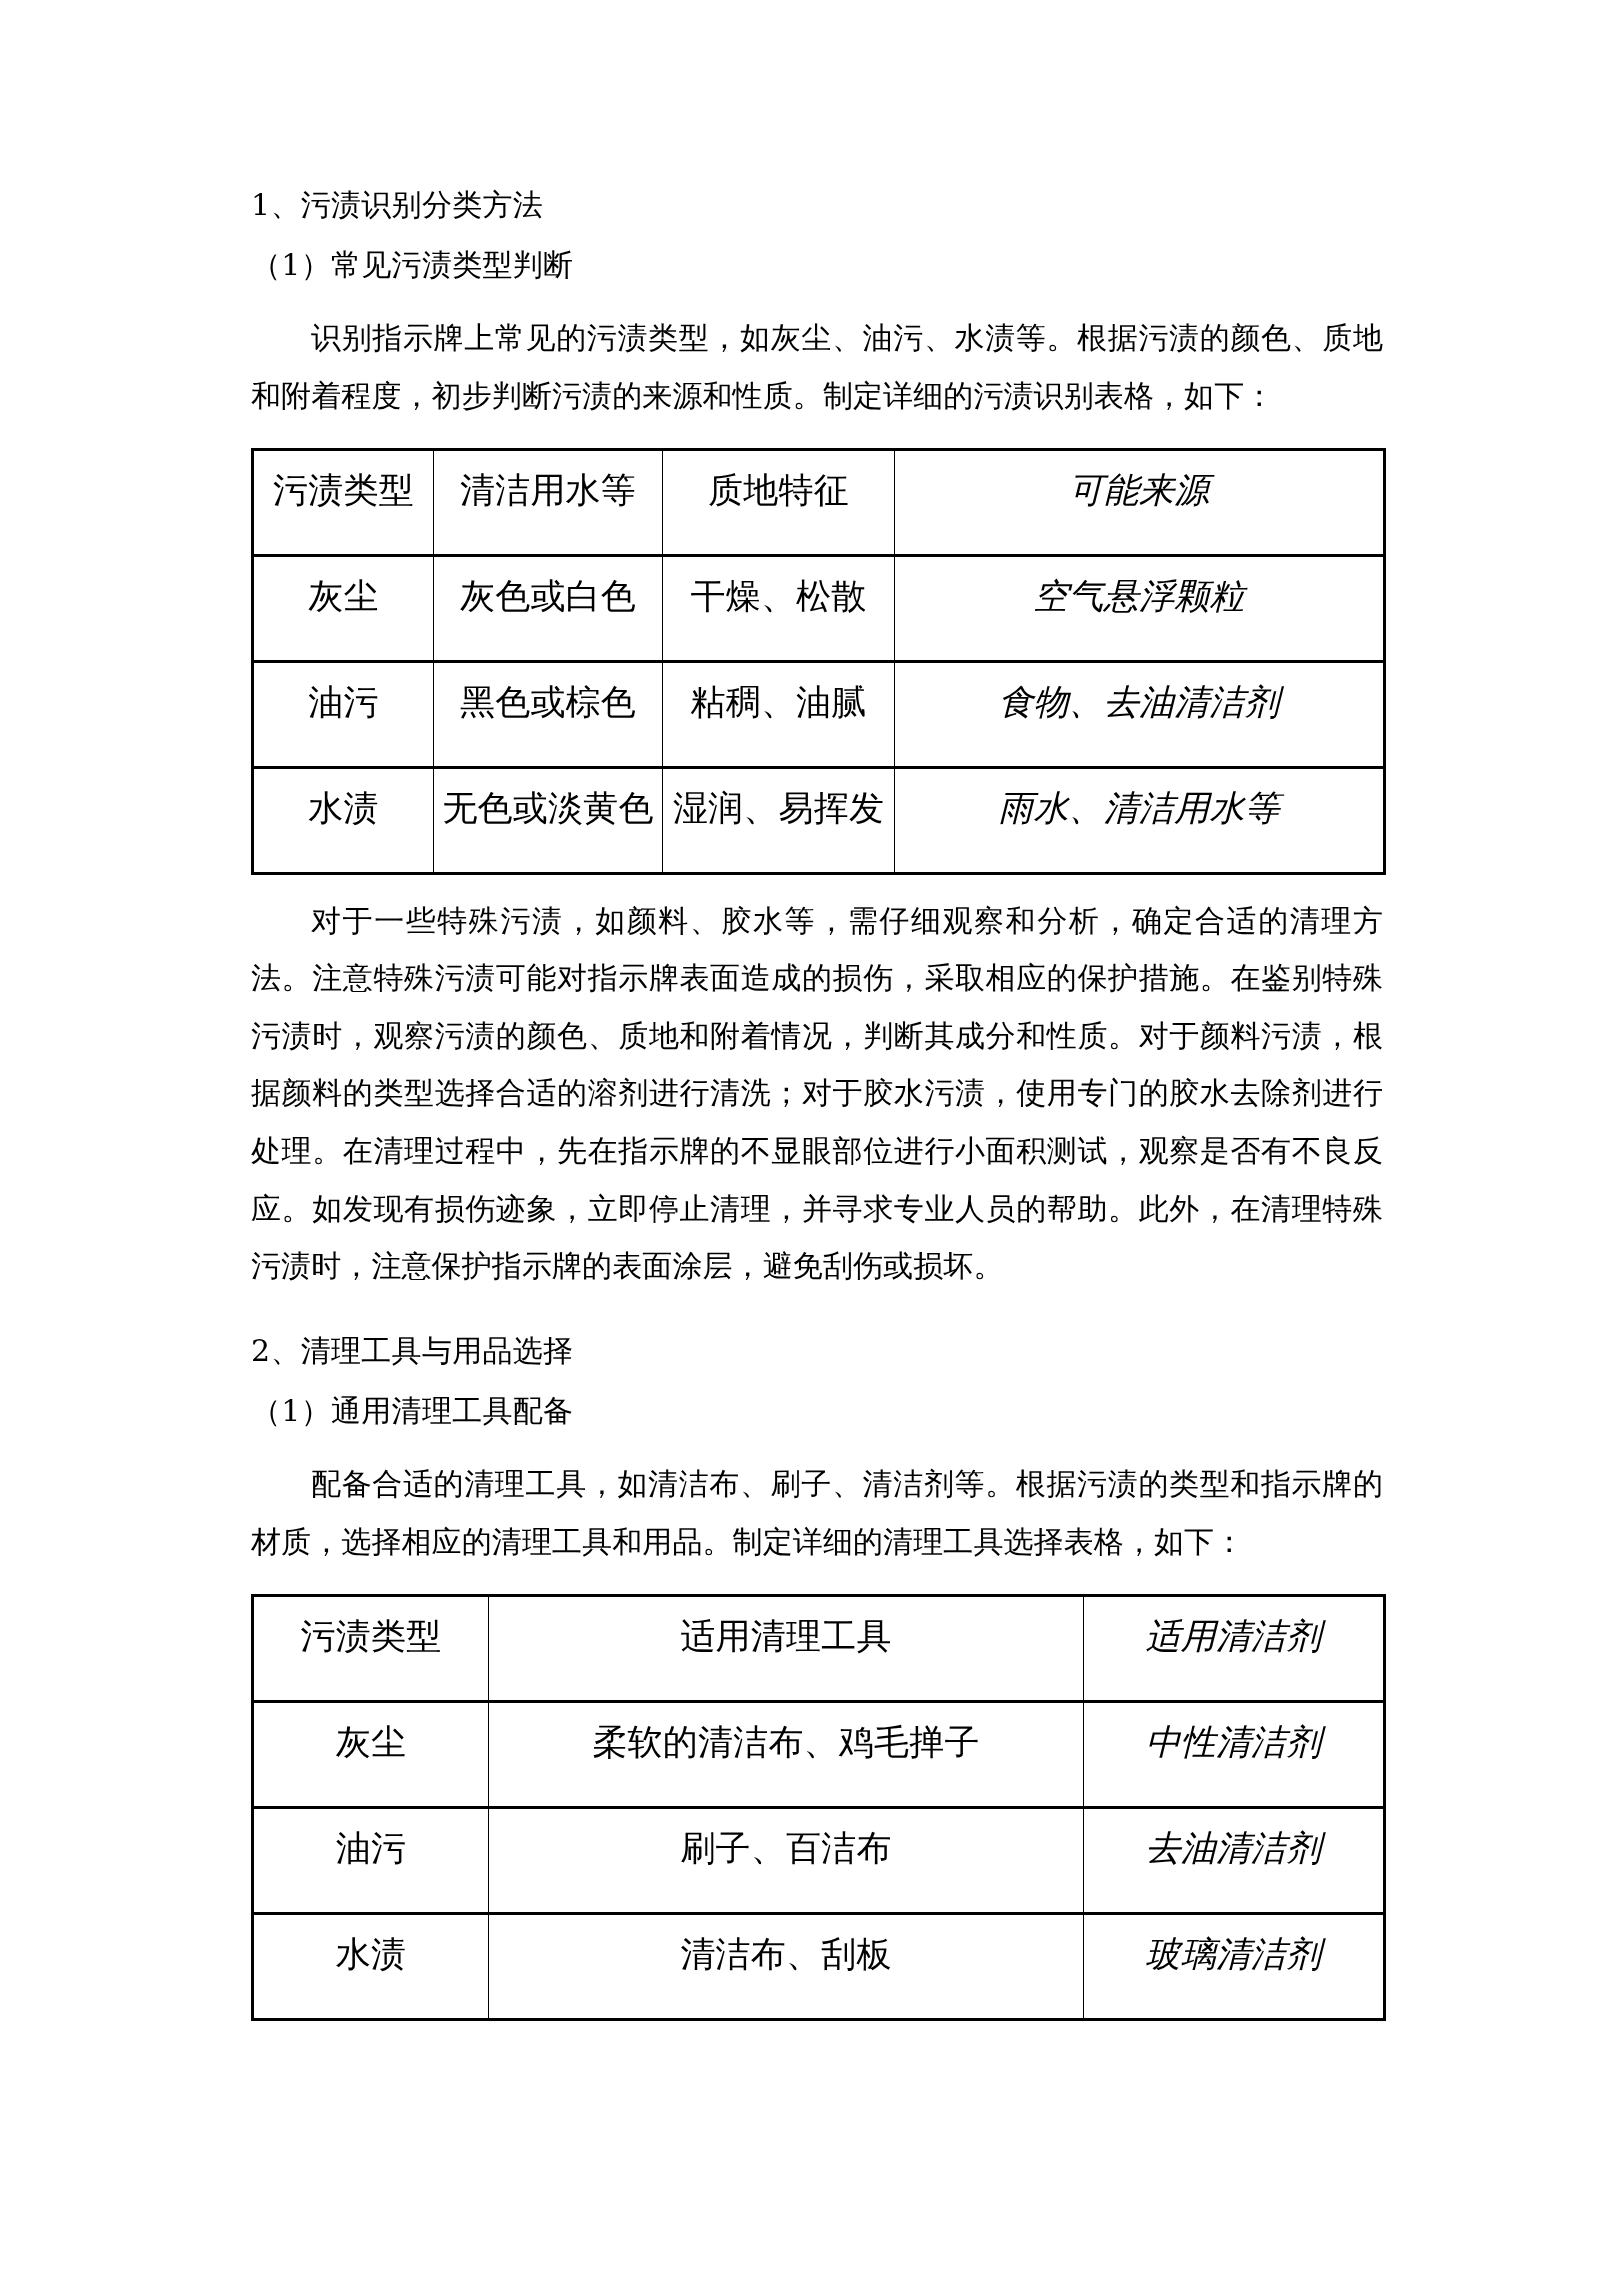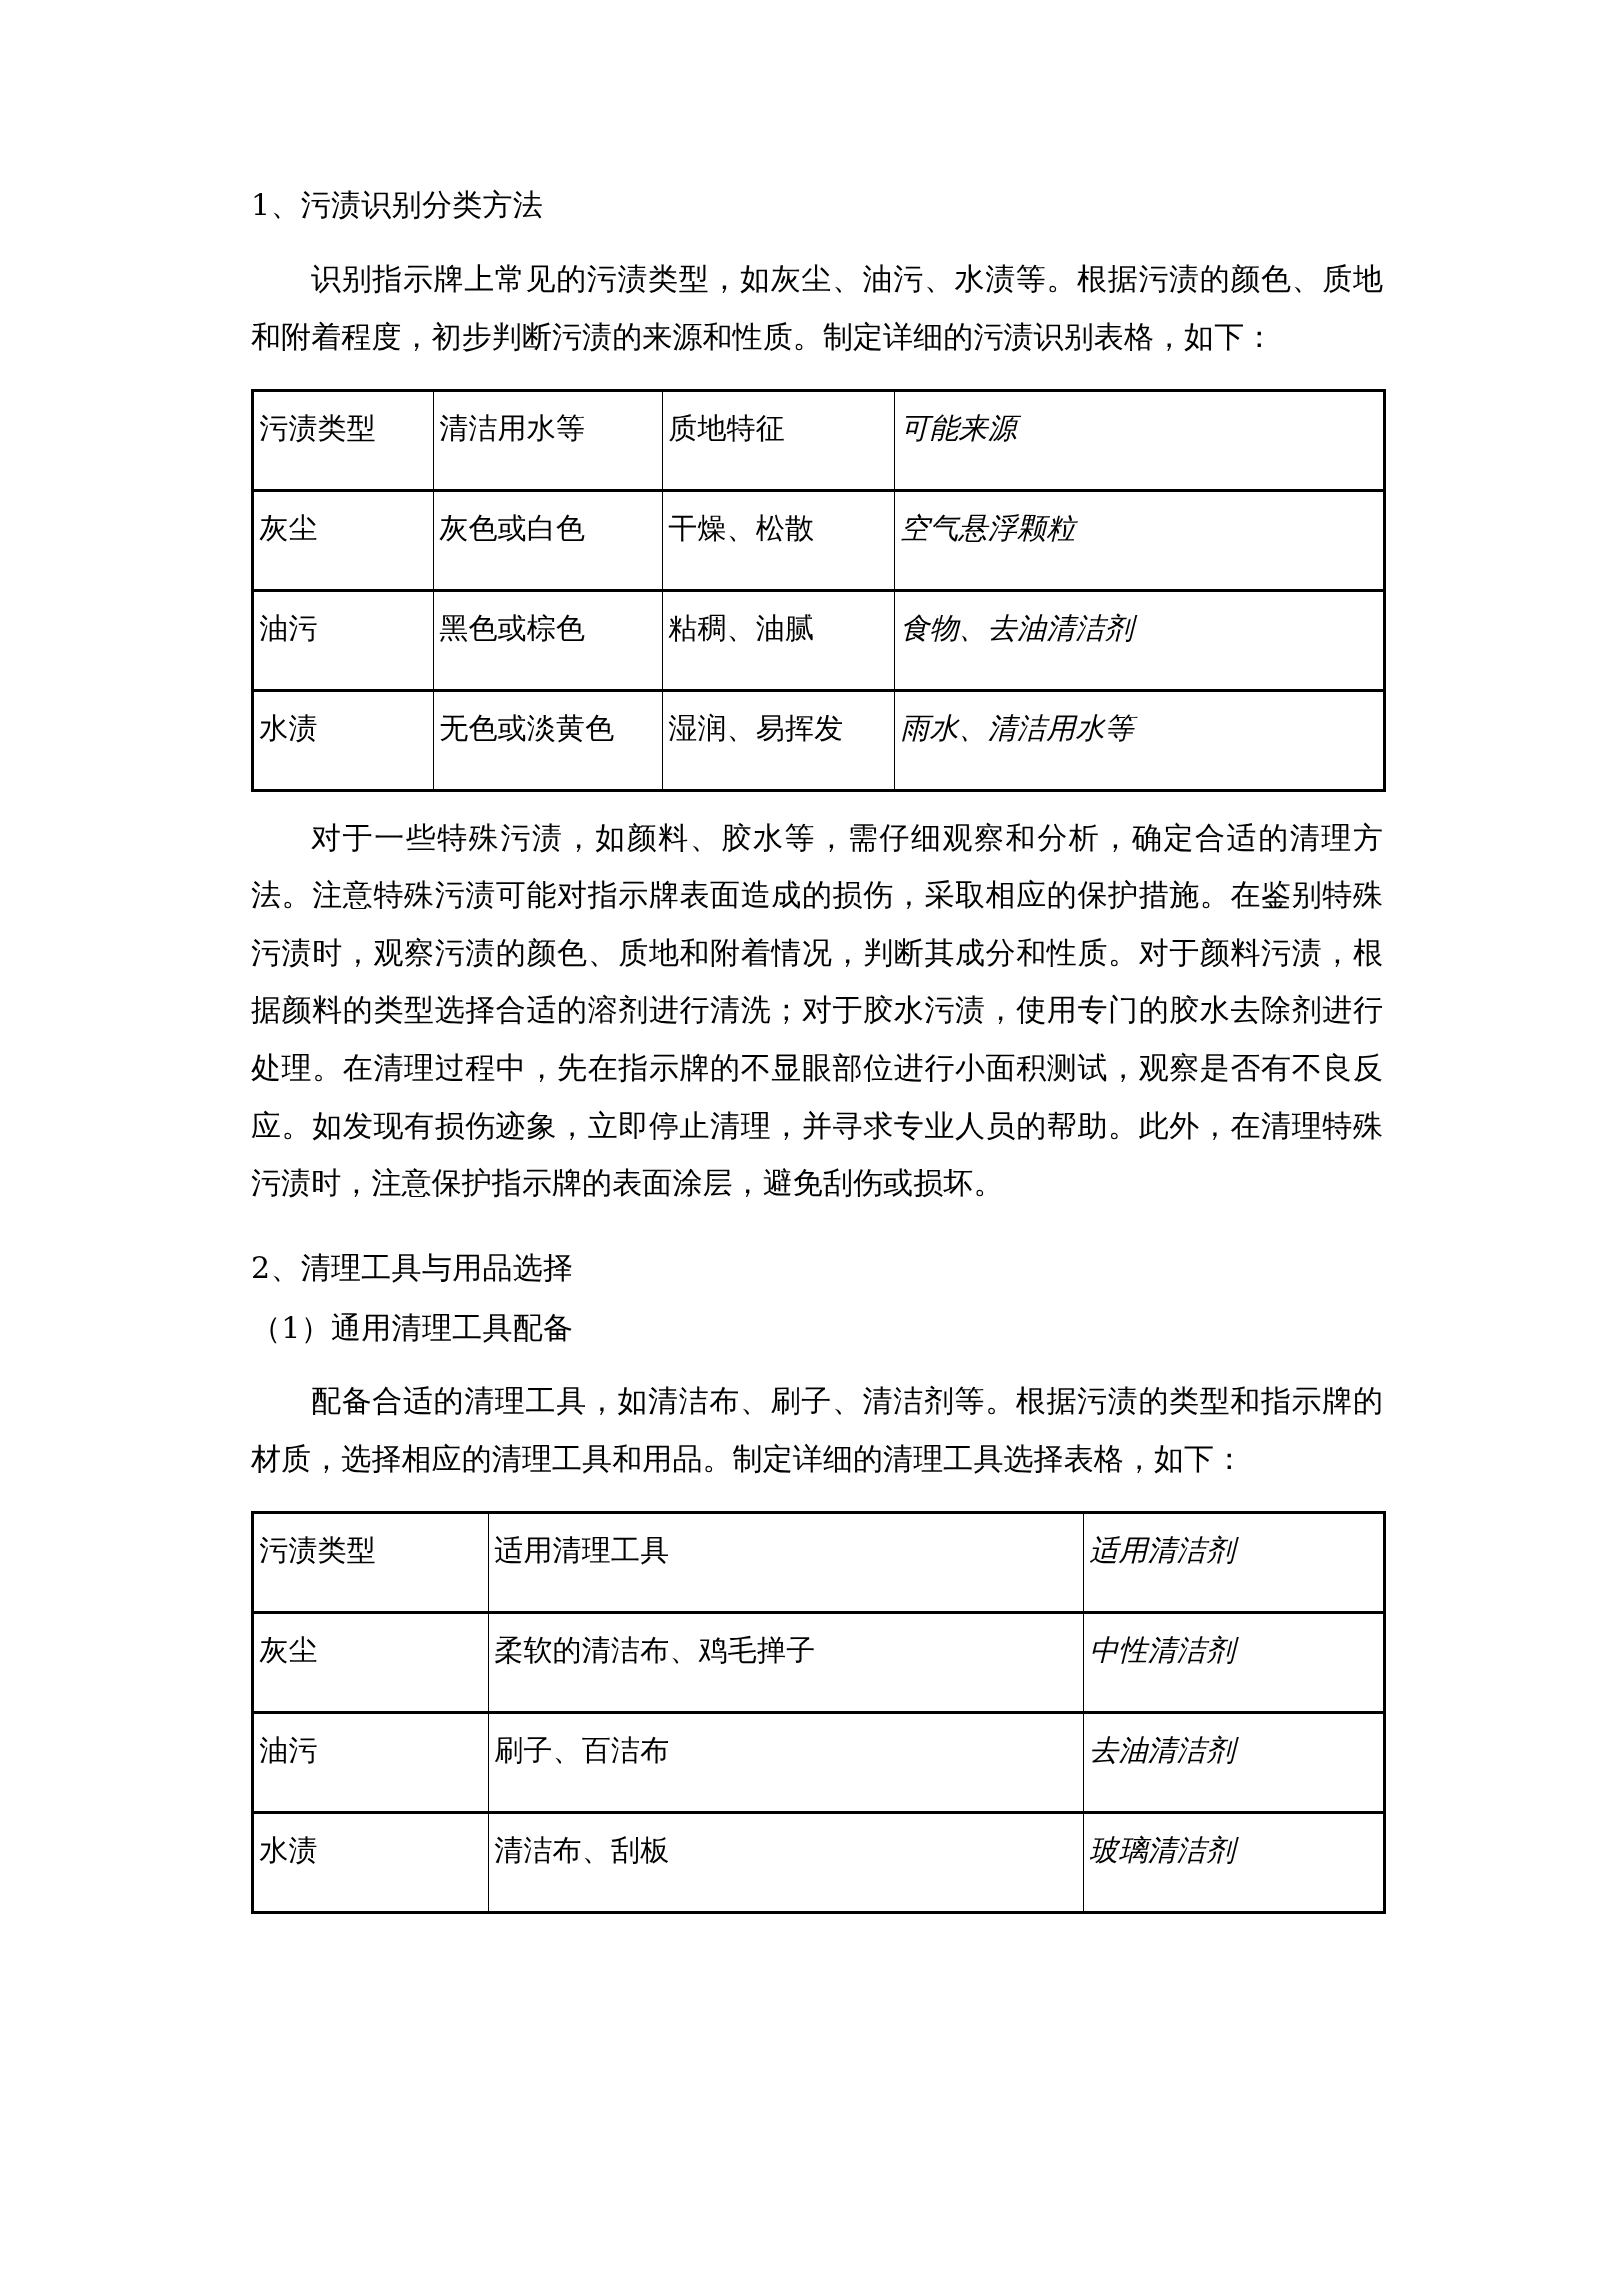--- a/index.html
+++ b/index.html
@@ -58,22 +58,23 @@
     border-collapse: collapse;
     width: 1132px;
     table-layout: fixed;
     margin: 0;
   }
   table.doc-table td {
     border-left: 1.3px solid #000;
     border-right: 1.3px solid #000;
     border-top: 3.3px solid #000;
     border-bottom: 3.3px solid #000;
+    text-align: center;
     vertical-align: top;
-    font-size: 29px;
+    font-size: 35px;
     line-height: 1.0;
     padding: 22px 5.2px 46px 5.2px;
     box-sizing: border-box;
     letter-spacing: 0.2px;
     white-space: nowrap;
   }
   table.doc-table tr td:first-child { border-left: 3.3px solid #000; }
   table.doc-table tr td:last-child  { border-right: 3.3px solid #000; font-style: italic; }
 
   
@@ -90,20 +91,21 @@
   .t2 td { padding: 25px 5.2px 47px 5.2px; }
 </style>
 </head>
 <body>
 
 <div class="page">
   <div class="content">
 
     <p class="heading">1、污渍识别分类方法</p>
 
+    <p class="heading sub">（1）常见污渍类型判断</p>
 
     <p class="para">识别指示牌上常见的污渍类型，如灰尘、油污、水渍等。根据污渍的颜色、质地和附着程度，初步判断污渍的来源和性质。制定详细的污渍识别表格，如下：</p>
 
     <div class="gap-small"></div>
 
     <table class="doc-table t1">
       <colgroup>
         <col class="c1">
           <col class="c2">
           <col class="c3">

